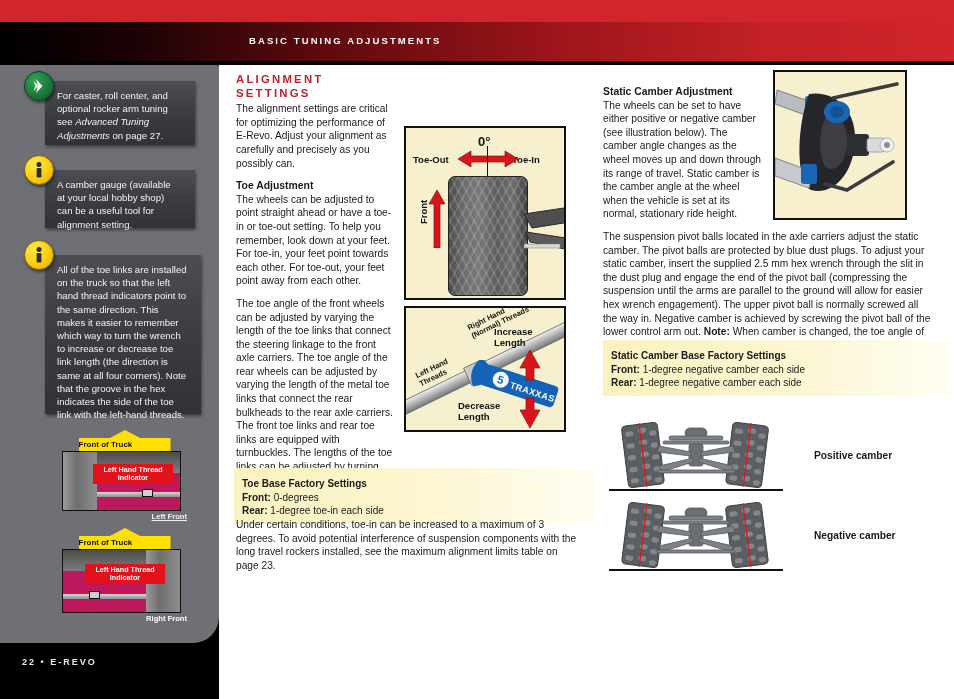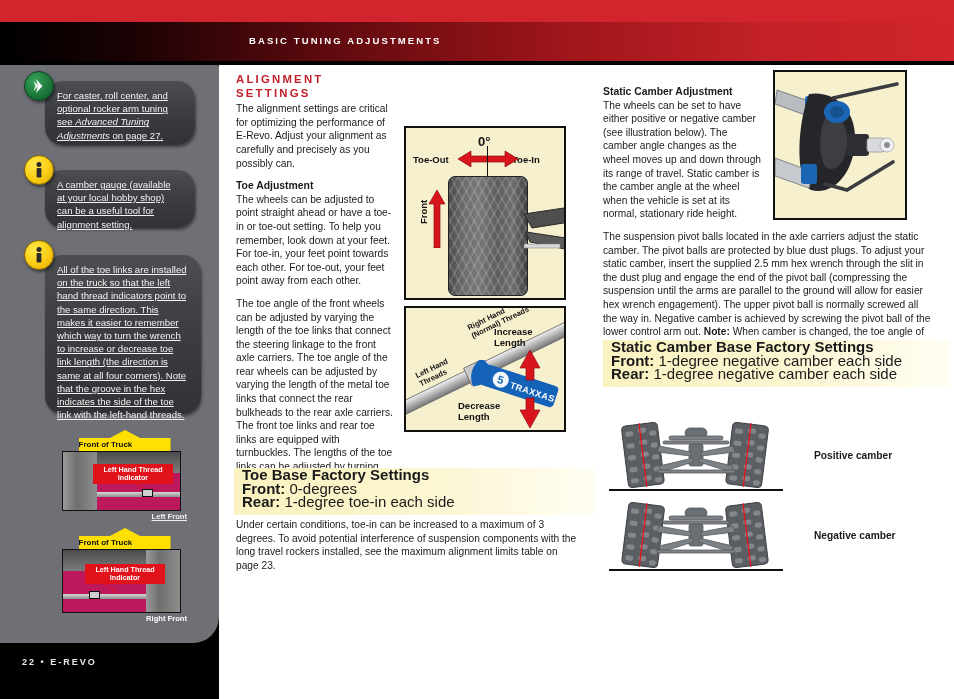--- a/index.html
+++ b/index.html
@@ -25,27 +25,26 @@
 
   
   .sidebar{
     position:absolute;left:0;top:65px;width:219px;height:578px;
     background:#6e7076;
     border-top-right-radius:2px;border-bottom-right-radius:26px;
   }
   .tipbox{
     position:absolute;
     background:linear-gradient(180deg,#4c4e52 0%, #3c3e42 45%, #303235 100%);
-    border-radius:18px;
+    border-radius:0;
     box-shadow:1px 2px 3px rgba(0,0,0,.45);
     color:#f2f2f2;
     font-size:9.6px;line-height:13.2px;
     padding:8px 14px 8px 12px;
     box-sizing:border-box;
-    text-decoration:underline;
   }
   .tipbox i{font-style:italic;}
   .tip-icon{
     position:absolute;width:28px;height:28px;border-radius:50%;
     display:flex;align-items:center;justify-content:center;
     box-shadow:1px 2px 3px rgba(0,0,0,.5);
   }
   .tip-icon.green{background:radial-gradient(circle at 35% 30%,#35a055 0%,#1d7a3c 55%,#0d5327 100%);border:1px solid #0a3f1d;}
   .tip-icon.yellow{background:radial-gradient(circle at 35% 30%,#ffe84a 0%,#fcd016 50%,#e0a800 100%);border:1px solid #8a6a00;}
   .tip-icon svg{display:block;}
@@ -90,21 +89,21 @@
   
   .content{position:absolute;left:219px;top:65px;width:735px;height:634px;background:#ffffff;}
   .col{position:absolute;font-size:10.2px;line-height:13.6px;color:#1a1a1a;}
   .col p{margin:0 0 9px 0;}
   .sec-head{
     font-size:11.4px;font-weight:bold;letter-spacing:2.2px;color:#c2202a;margin:0 0 2px 0;
   }
   .sub-head{font-weight:bold;font-size:10.4px;margin:0;}
   .factbox{
     background:linear-gradient(90deg,#faf2bf 0%, #fcf6d2 55%, #fffdf2 100%);
-    font-size:15px;line-height:13.6px;padding:0 8px 6px 8px;
+    font-size:10px;line-height:13.6px;padding:9px 8px 6px 8px;
   }
   .factbox .t{font-weight:bold;}
   .factbox .k{font-weight:bold;}
 
   
   .fig{position:absolute;border:2px solid #111;background:#f7f0cf;box-sizing:border-box;overflow:hidden;}
   .fig-label{position:absolute;font-size:9.5px;font-weight:bold;color:#111;}
 
   .tire{
     position:absolute;border:1.6px solid #222;border-radius:7px;

